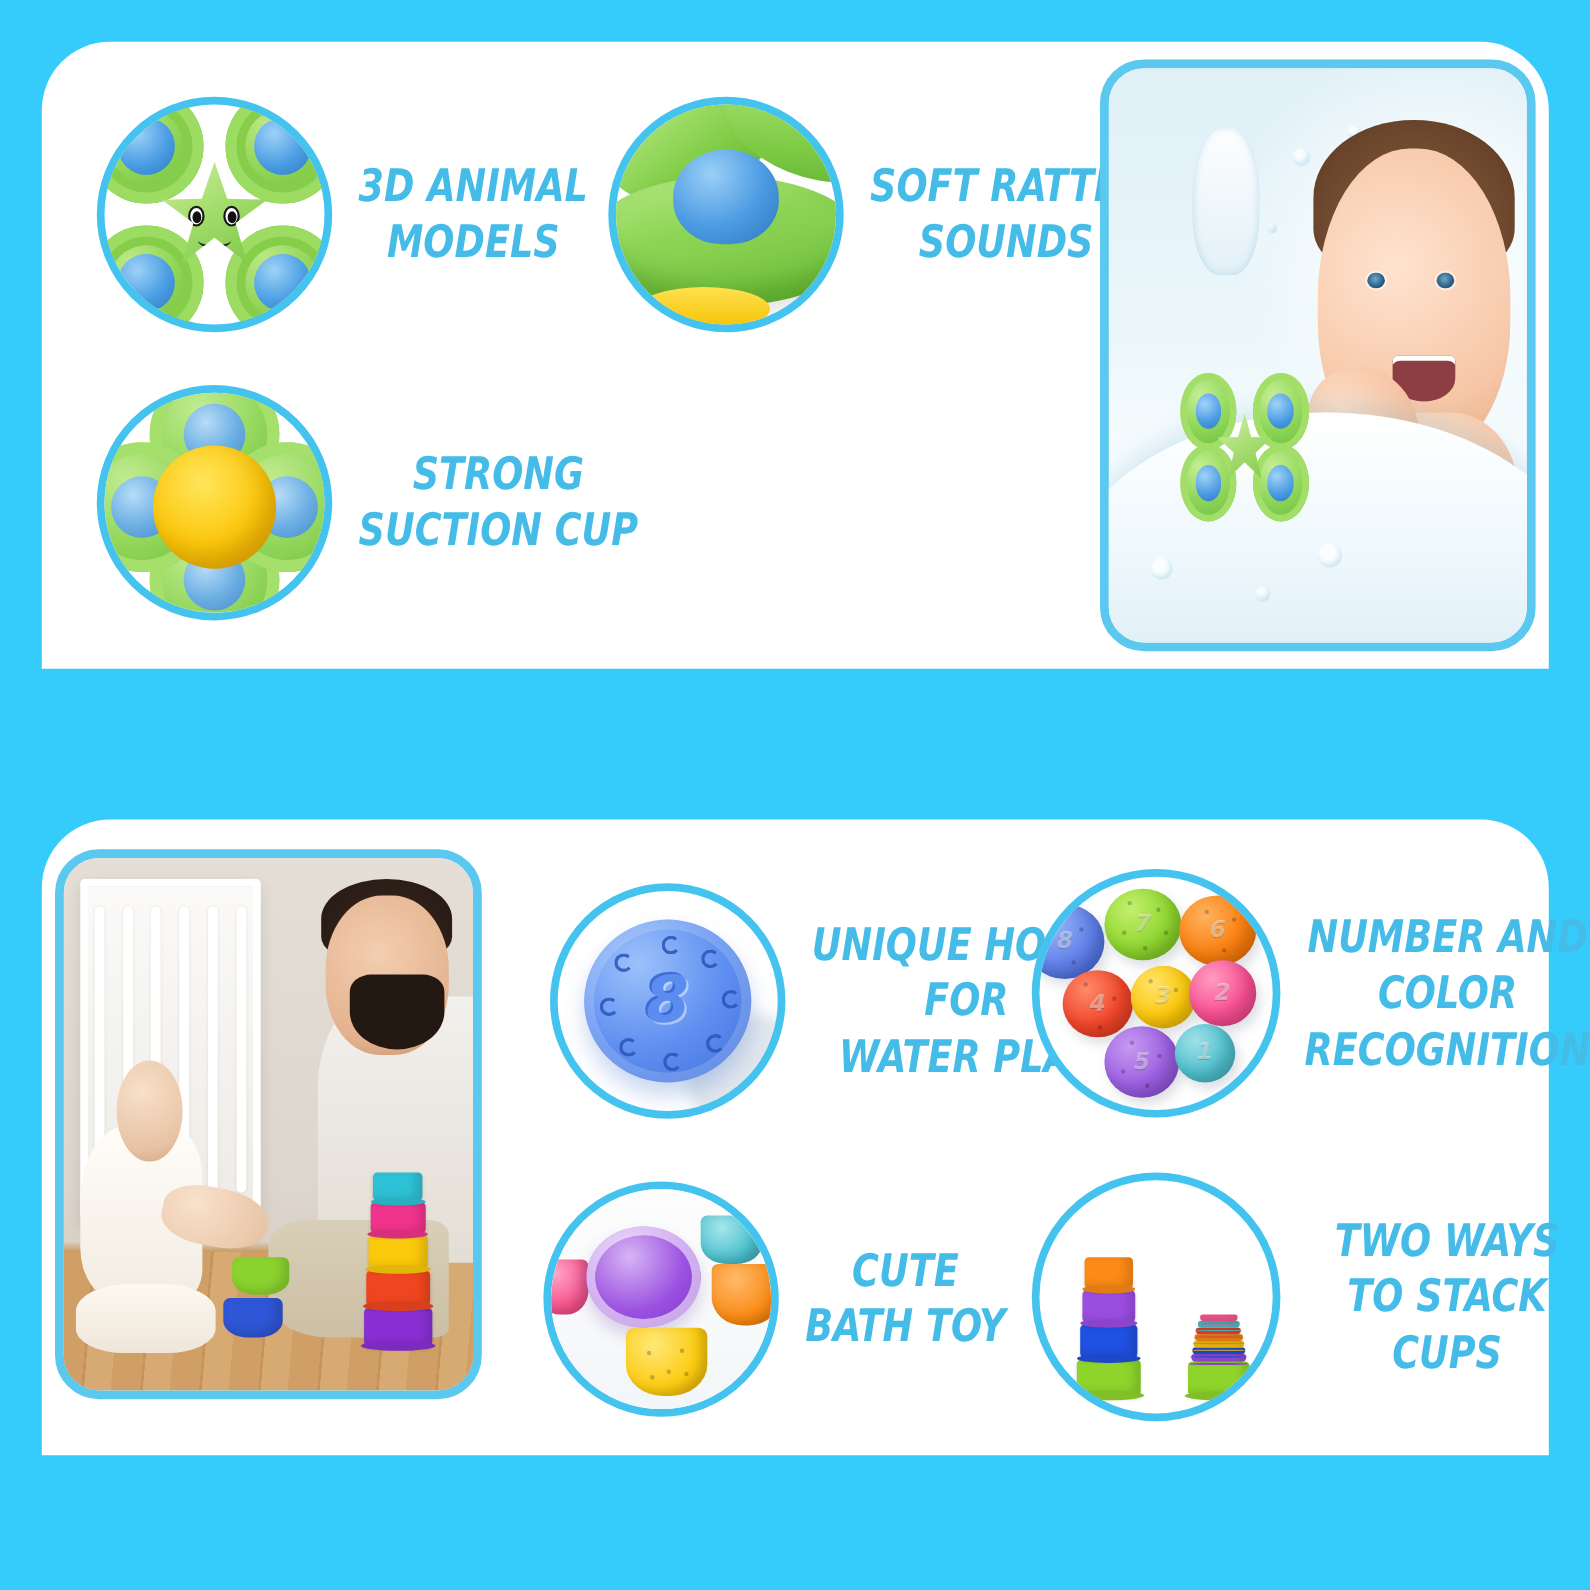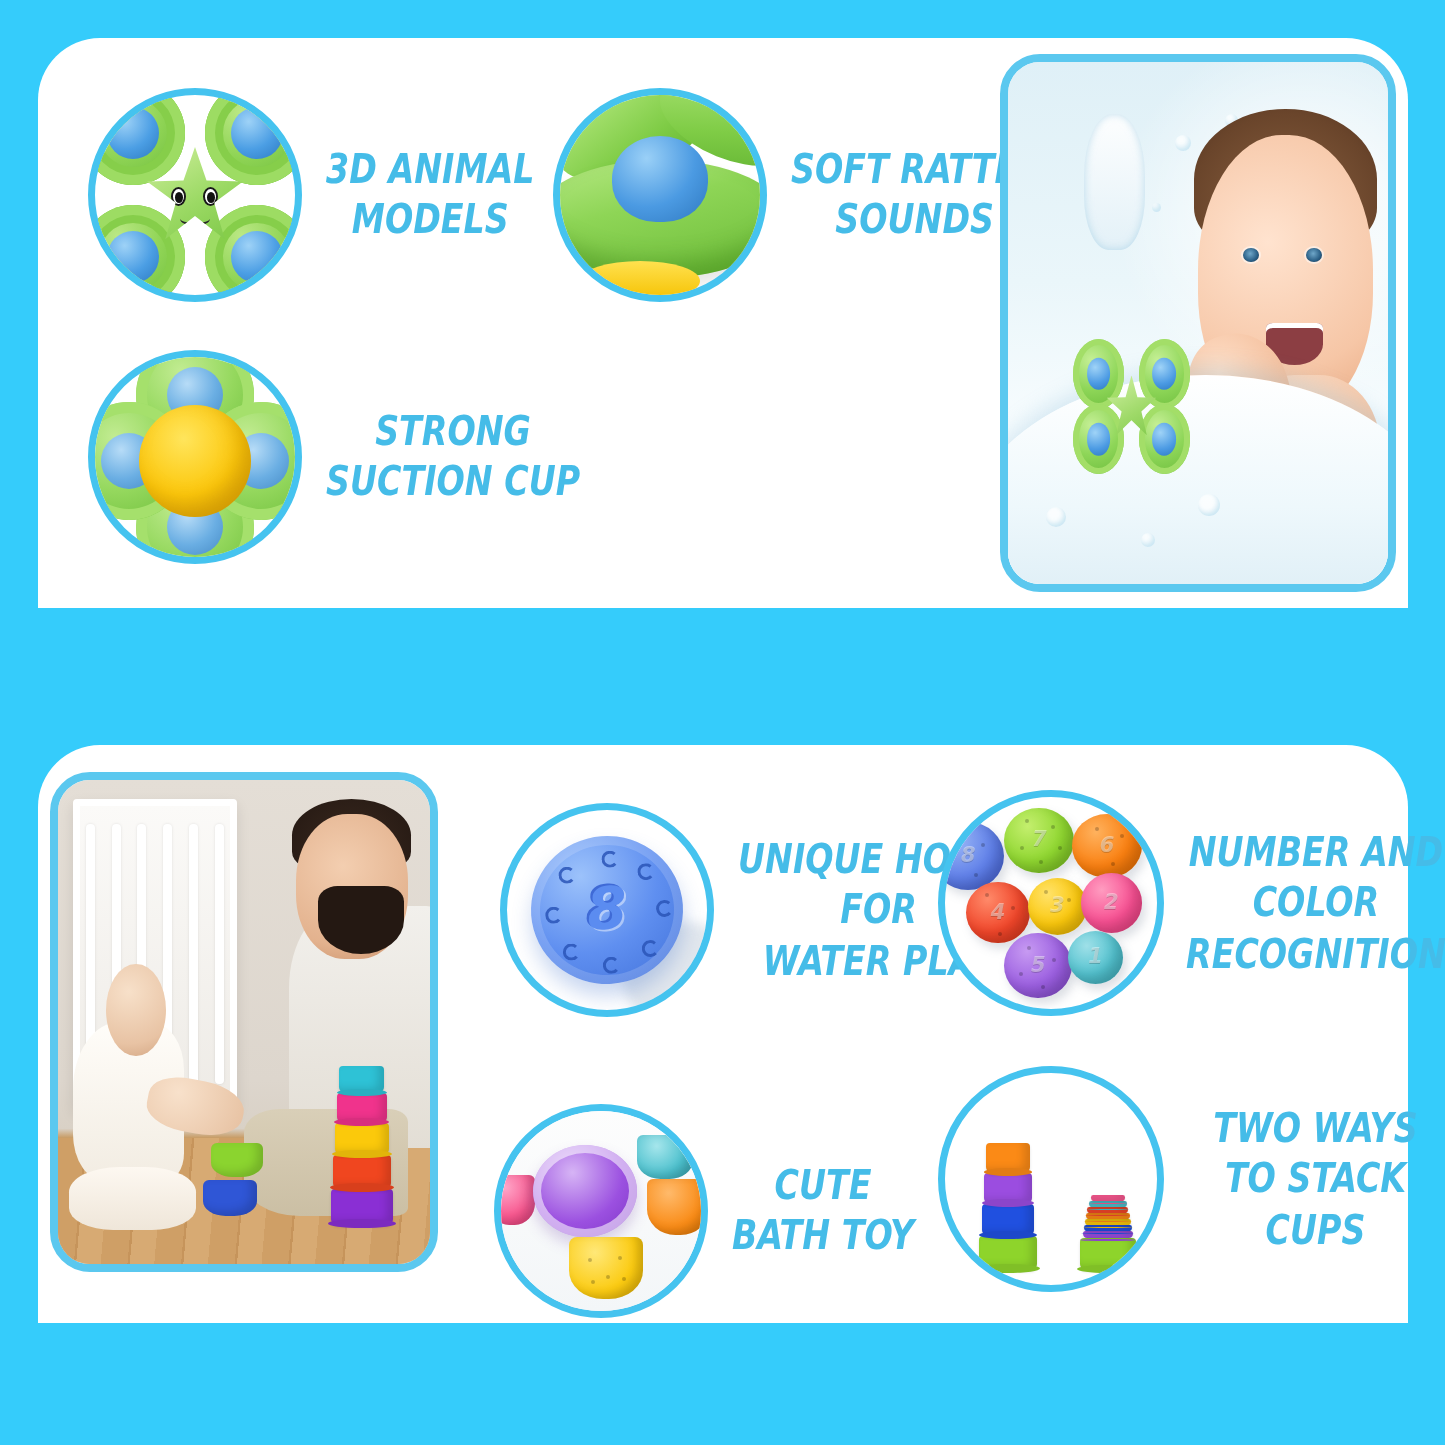--- a/index.html
+++ b/index.html
@@ -565,21 +565,21 @@
         <b>1</b>
       </div>
     </div>
     <div class="caption cap-right">
       <div>NUMBER AND</div>
       <div>COLOR</div>
       <div>RECOGNITION</div>
     </div>
   </div>
 
-  <div class="feat" style="left:494px; top:1104px;">
+  <div class="feat" style="left:494px; top:1074px;">
     <div class="circle">
       <div style="position:absolute;inset:0;background:linear-gradient(180deg,#fdfdfd,#f3f6f8);"></div>
       <div class="loose-cup" style="left:-6%; top:32%; width:46px; height:50px; border-radius:6px 6px 44% 44%; background:radial-gradient(circle at 35% 25%,#ffa6c8,#f7588f 60%,#e43c78);"></div>
       <div style="position:absolute; left:16%; top:17%; width:52%; height:46%; border-radius:50%;
                   background:radial-gradient(circle at 38% 30%,#d6b4f5,#9b50e0 55%,#7a33c2);
                   box-shadow:inset 0 0 0 8px rgba(255,255,255,.55), 0 8px 14px rgba(120,80,170,.25);"></div>
       <div class="loose-cup" style="right:4%; top:12%; width:56px; height:44px; background:radial-gradient(circle at 35% 25%,#a6e6ec,#4cc0cd 60%,#37a6b3);"></div>
       <div class="loose-cup" style="right:-4%; top:34%; width:62px; height:56px; border-radius:6px 6px 46% 46%; background:radial-gradient(circle at 35% 25%,#ffba6b,#f98b16 60%,#e07600);"></div>
       <div class="loose-cup" style="left:34%; bottom:6%; width:74px; height:62px; border-radius:8px 8px 46% 46%; background:radial-gradient(circle at 35% 25%,#ffe878,#fbcb12 60%,#e2ae00);">
         <span class="dot" style="left:26%;top:34%"></span>

